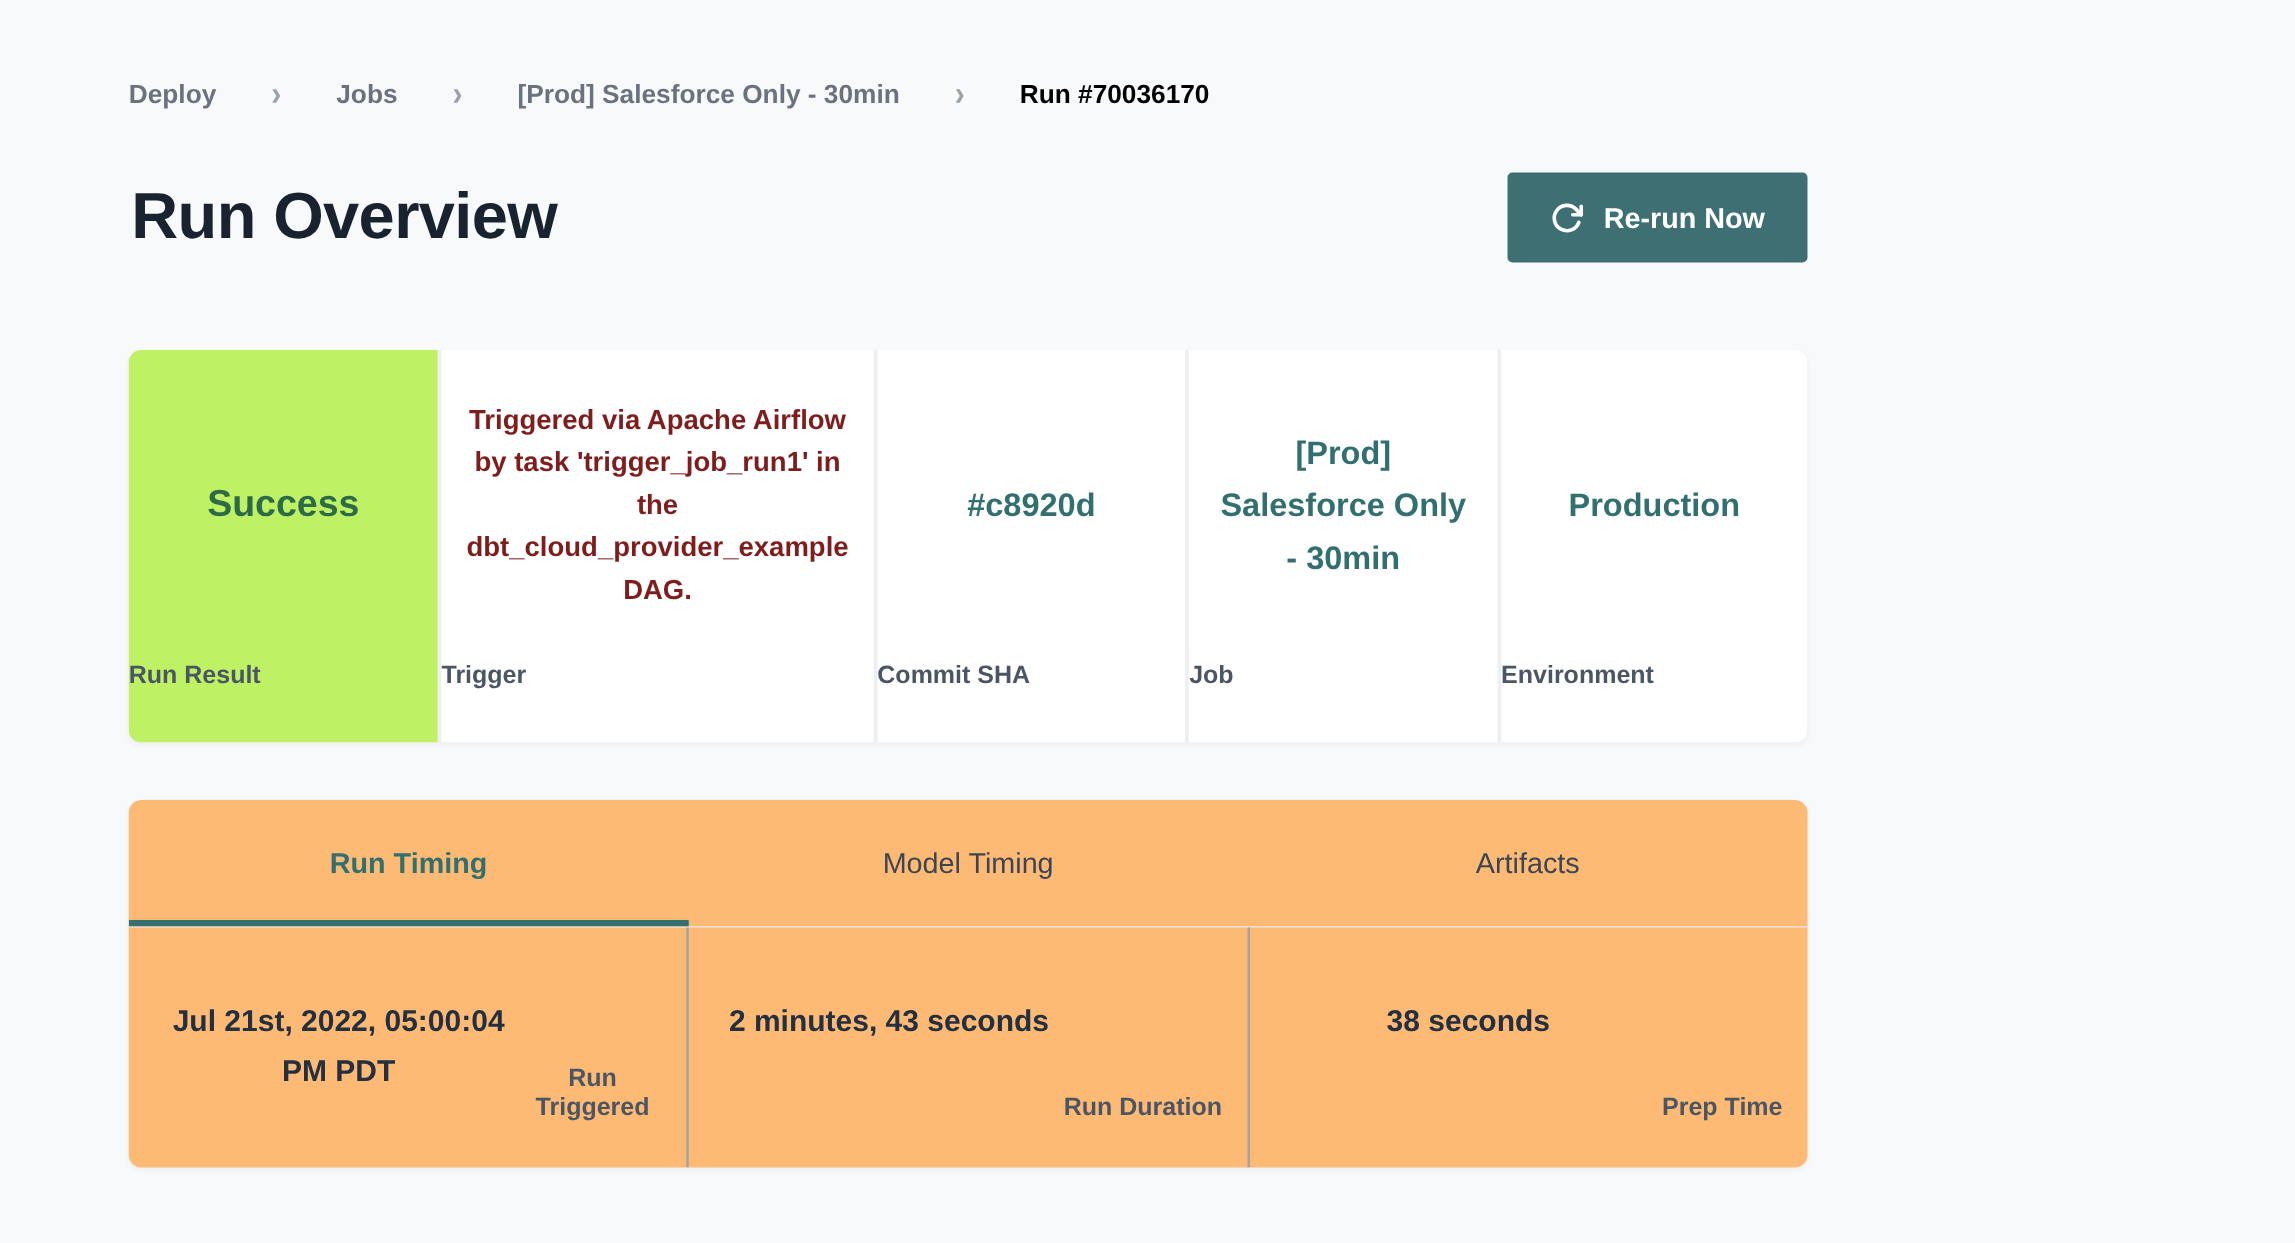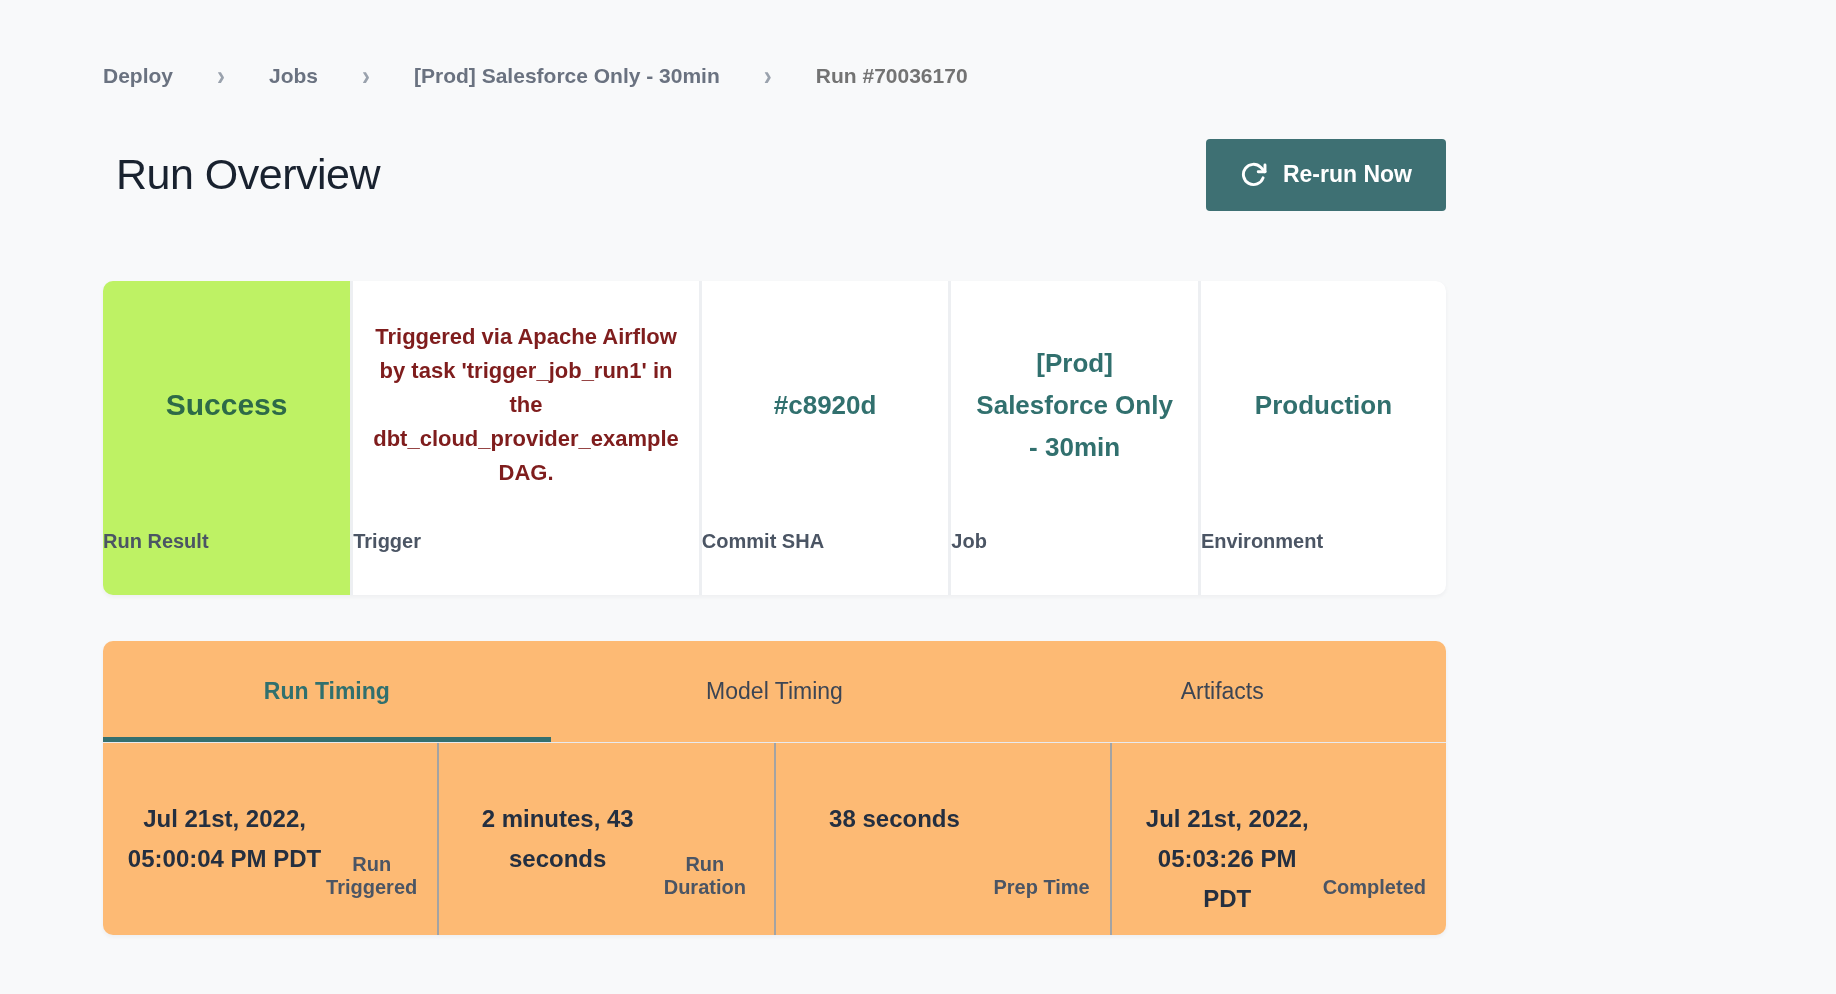--- a/index.html
+++ b/index.html
@@ -21,30 +21,30 @@
   .breadcrumb{
     display:flex;align-items:center;gap:44px;
     font-size:21px;font-weight:600;color:#6A7280;
     height:36px;
   }
   .crumb{cursor:pointer;}
   .crumb-sep{
     color:#9AA2AD;font-size:24px;font-weight:600;
     transform:scaleY(1.15);line-height:1;
   }
-  .crumb-current{color:#737373;font-weight:700;}
+  .crumb-current{color:#000000;font-weight:700;}
 
   
   .header-row{
     margin-top:44px;
     display:flex;align-items:center;justify-content:space-between;
   }
   .page-title{
-    font-size:43px;font-weight:400;color:#19222F;
-    letter-spacing:-0.5px;line-height:1.1;margin:13px;
+    font-size:52px;font-weight:700;color:#19222F;
+    letter-spacing:-0.5px;line-height:1.1;margin:2px;
   }
   .rerun-btn{
     display:flex;align-items:center;gap:16px;
     background:#3E7073;color:#FFFFFF;
     border:none;border-radius:4px;
     padding:0 34px;height:72px;
     font-family:inherit;
     font-size:23px;font-weight:600;
     cursor:pointer;
   }
@@ -195,20 +195,16 @@
         <div class="tcell-label">Run Triggered</div>
       </div>
       <div class="tcell">
         <div class="tcell-value">2 minutes, 43 seconds</div>
         <div class="tcell-label">Run Duration</div>
       </div>
       <div class="tcell">
         <div class="tcell-value">38 seconds</div>
         <div class="tcell-label">Prep Time</div>
       </div>
-      <div class="tcell">
-        <div class="tcell-value">Jul 21st, 2022, 05:03:26 PM PDT</div>
-        <div class="tcell-label">Completed</div>
-      </div>
     </div>
   </section>
 
 </div>
 
 </body></html>

